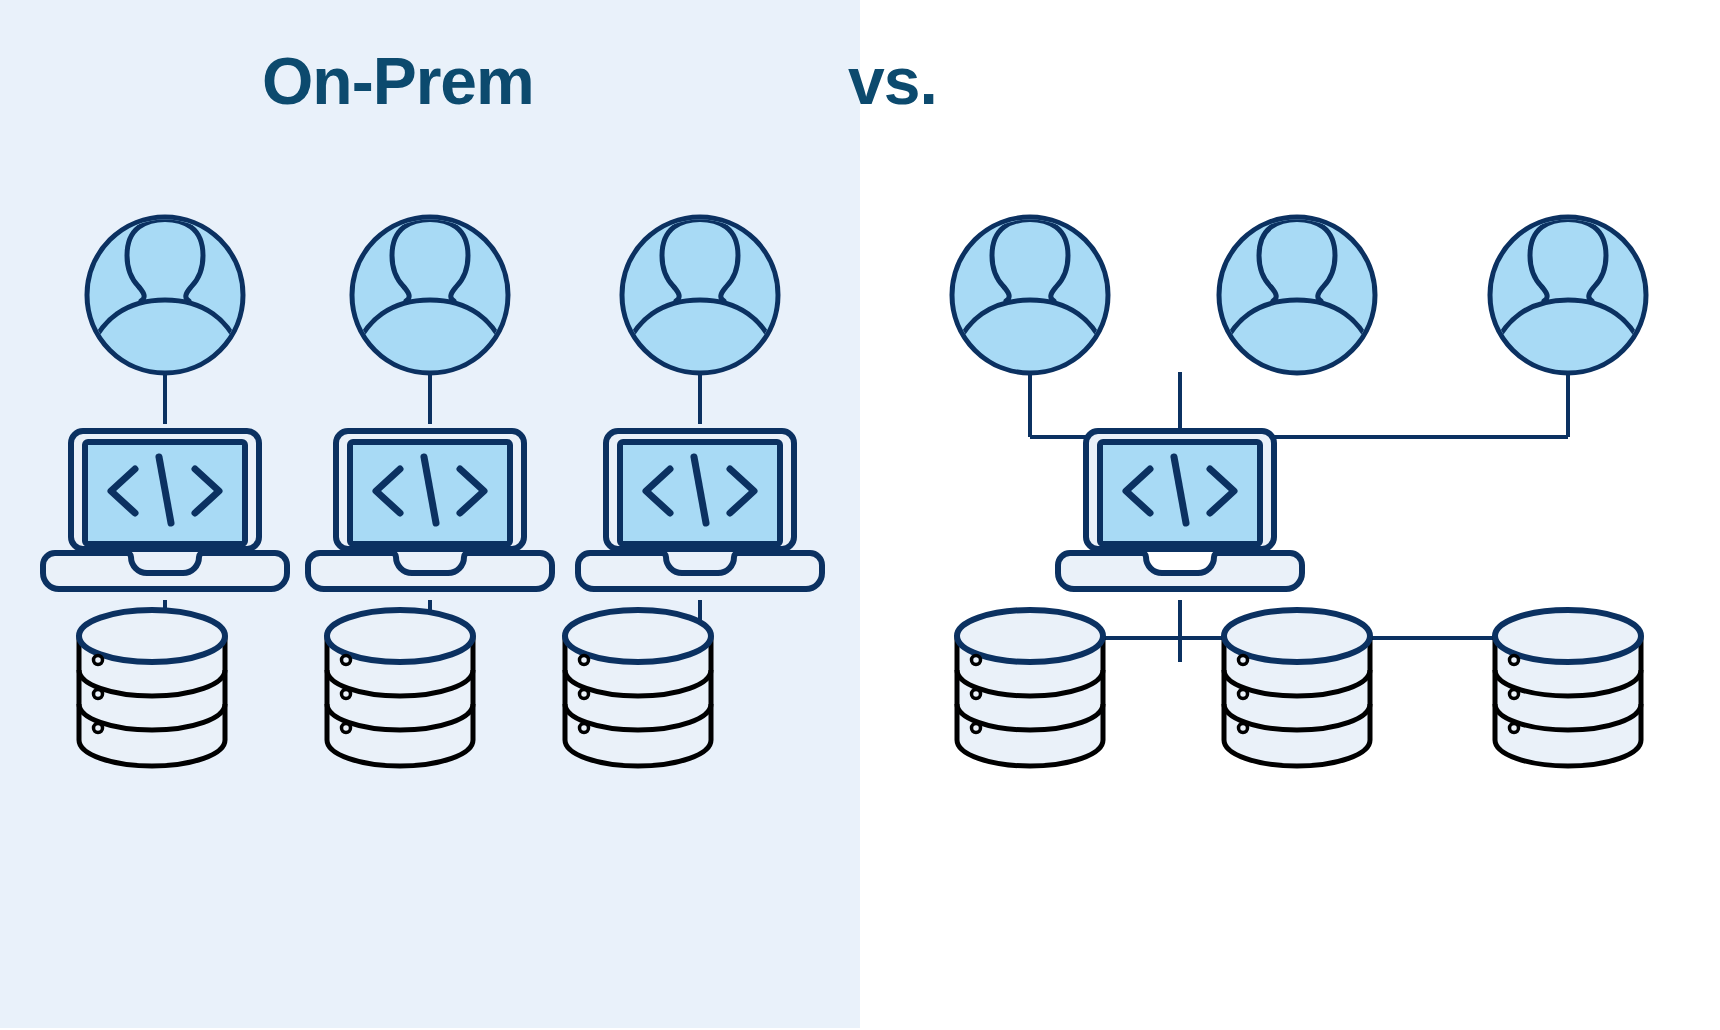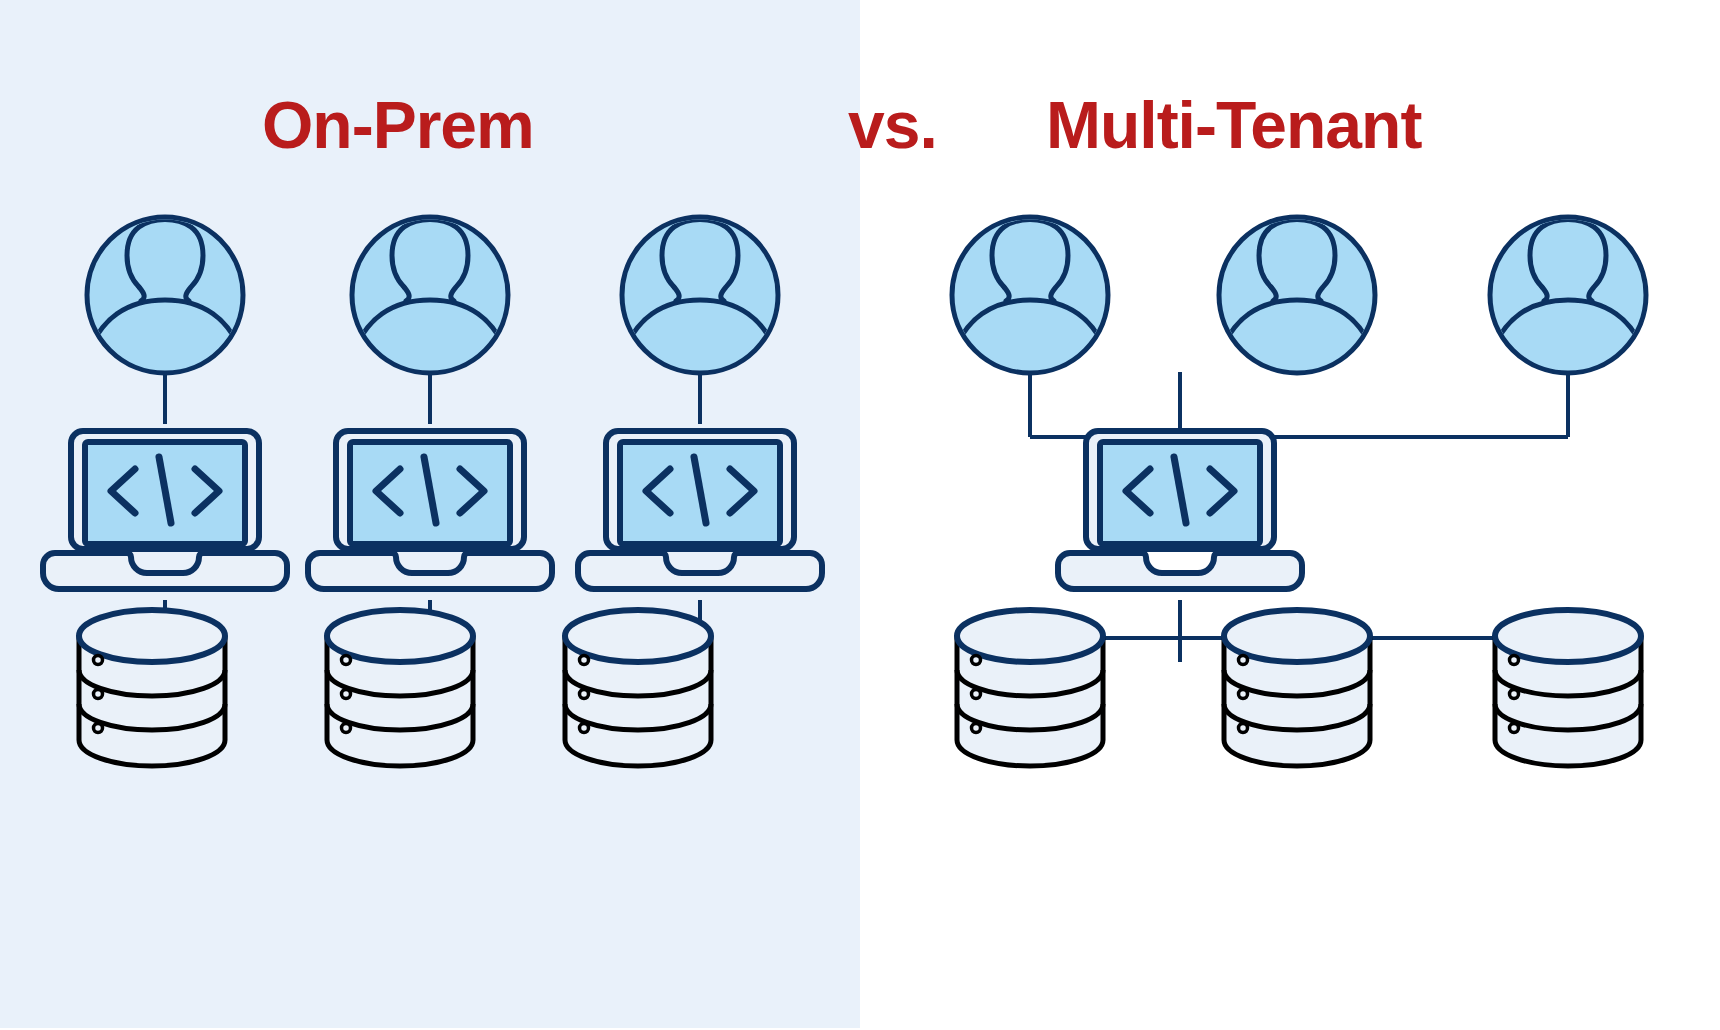--- a/index.html
+++ b/index.html
@@ -32,46 +32,44 @@
     top: 0;
     width: 860px;
     height: 1030px;
     background: #ffffff;
   }
   .title {
     position: absolute;
     top: 48px;
     font-size: 66px;
     font-weight: bold;
-    color: #b91c1c;
+    color: #0c4a6e;
     letter-spacing: -1px;
     white-space: nowrap;
     line-height: 1;
-    margin-top: 44px;
   }
   #title-left   { left: 262px; }
   #title-vs     { left: 848px; }
   #title-right  { left: 1046px; }
   svg.diagram {
     position: absolute;
     left: 0;
     top: 0;
   }
 </style>
 </head>
 <body>
 
 <div id="stage">
 
   <div class="panel-bg-left"></div>
   <div class="panel-bg-right"></div>
 
   <div class="title" id="title-left">On-Prem</div>
   <div class="title" id="title-vs">vs.</div>
-  <div class="title" id="title-right">Multi-Tenant</div>
 
   <svg class="diagram" width="1720" height="1030" viewBox="0 0 1720 1030">
     <defs>
 
       <g id="avatar-sym">
 
         <circle cx="0" cy="0" r="78" fill="#a8daf5" stroke="#0b3161" stroke-width="5"></circle>
 
         <clipPath id="avatar-clip">
           <circle cx="0" cy="0" r="75.5"></circle>

